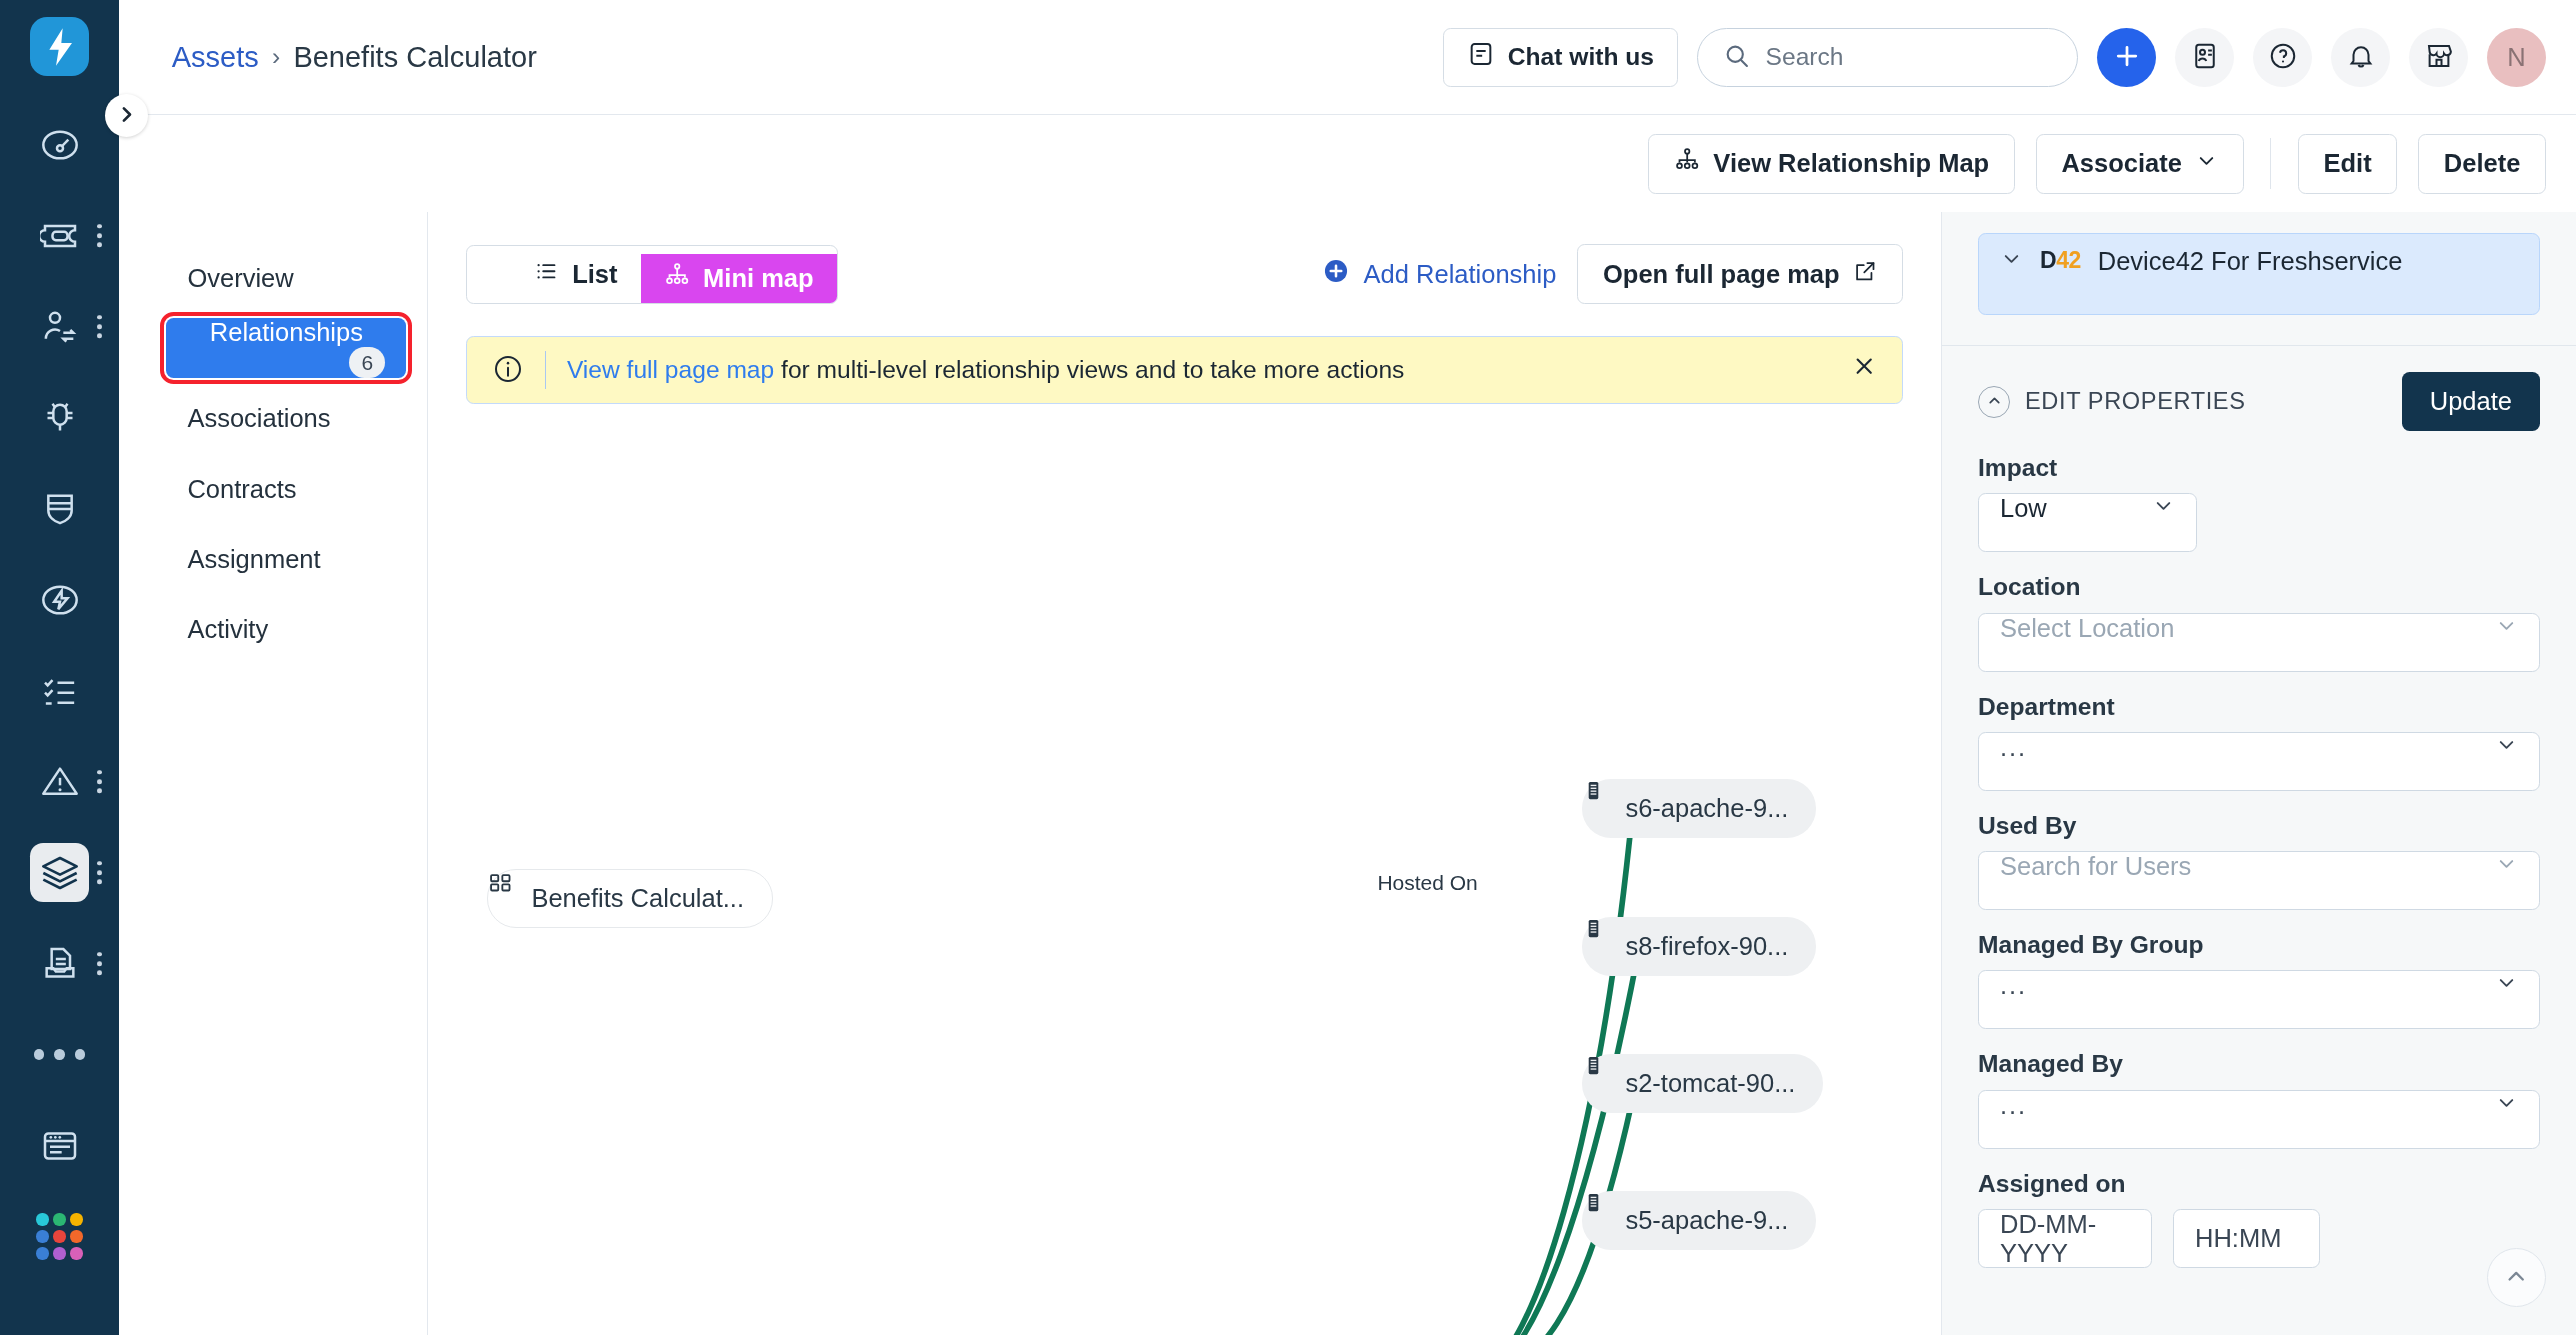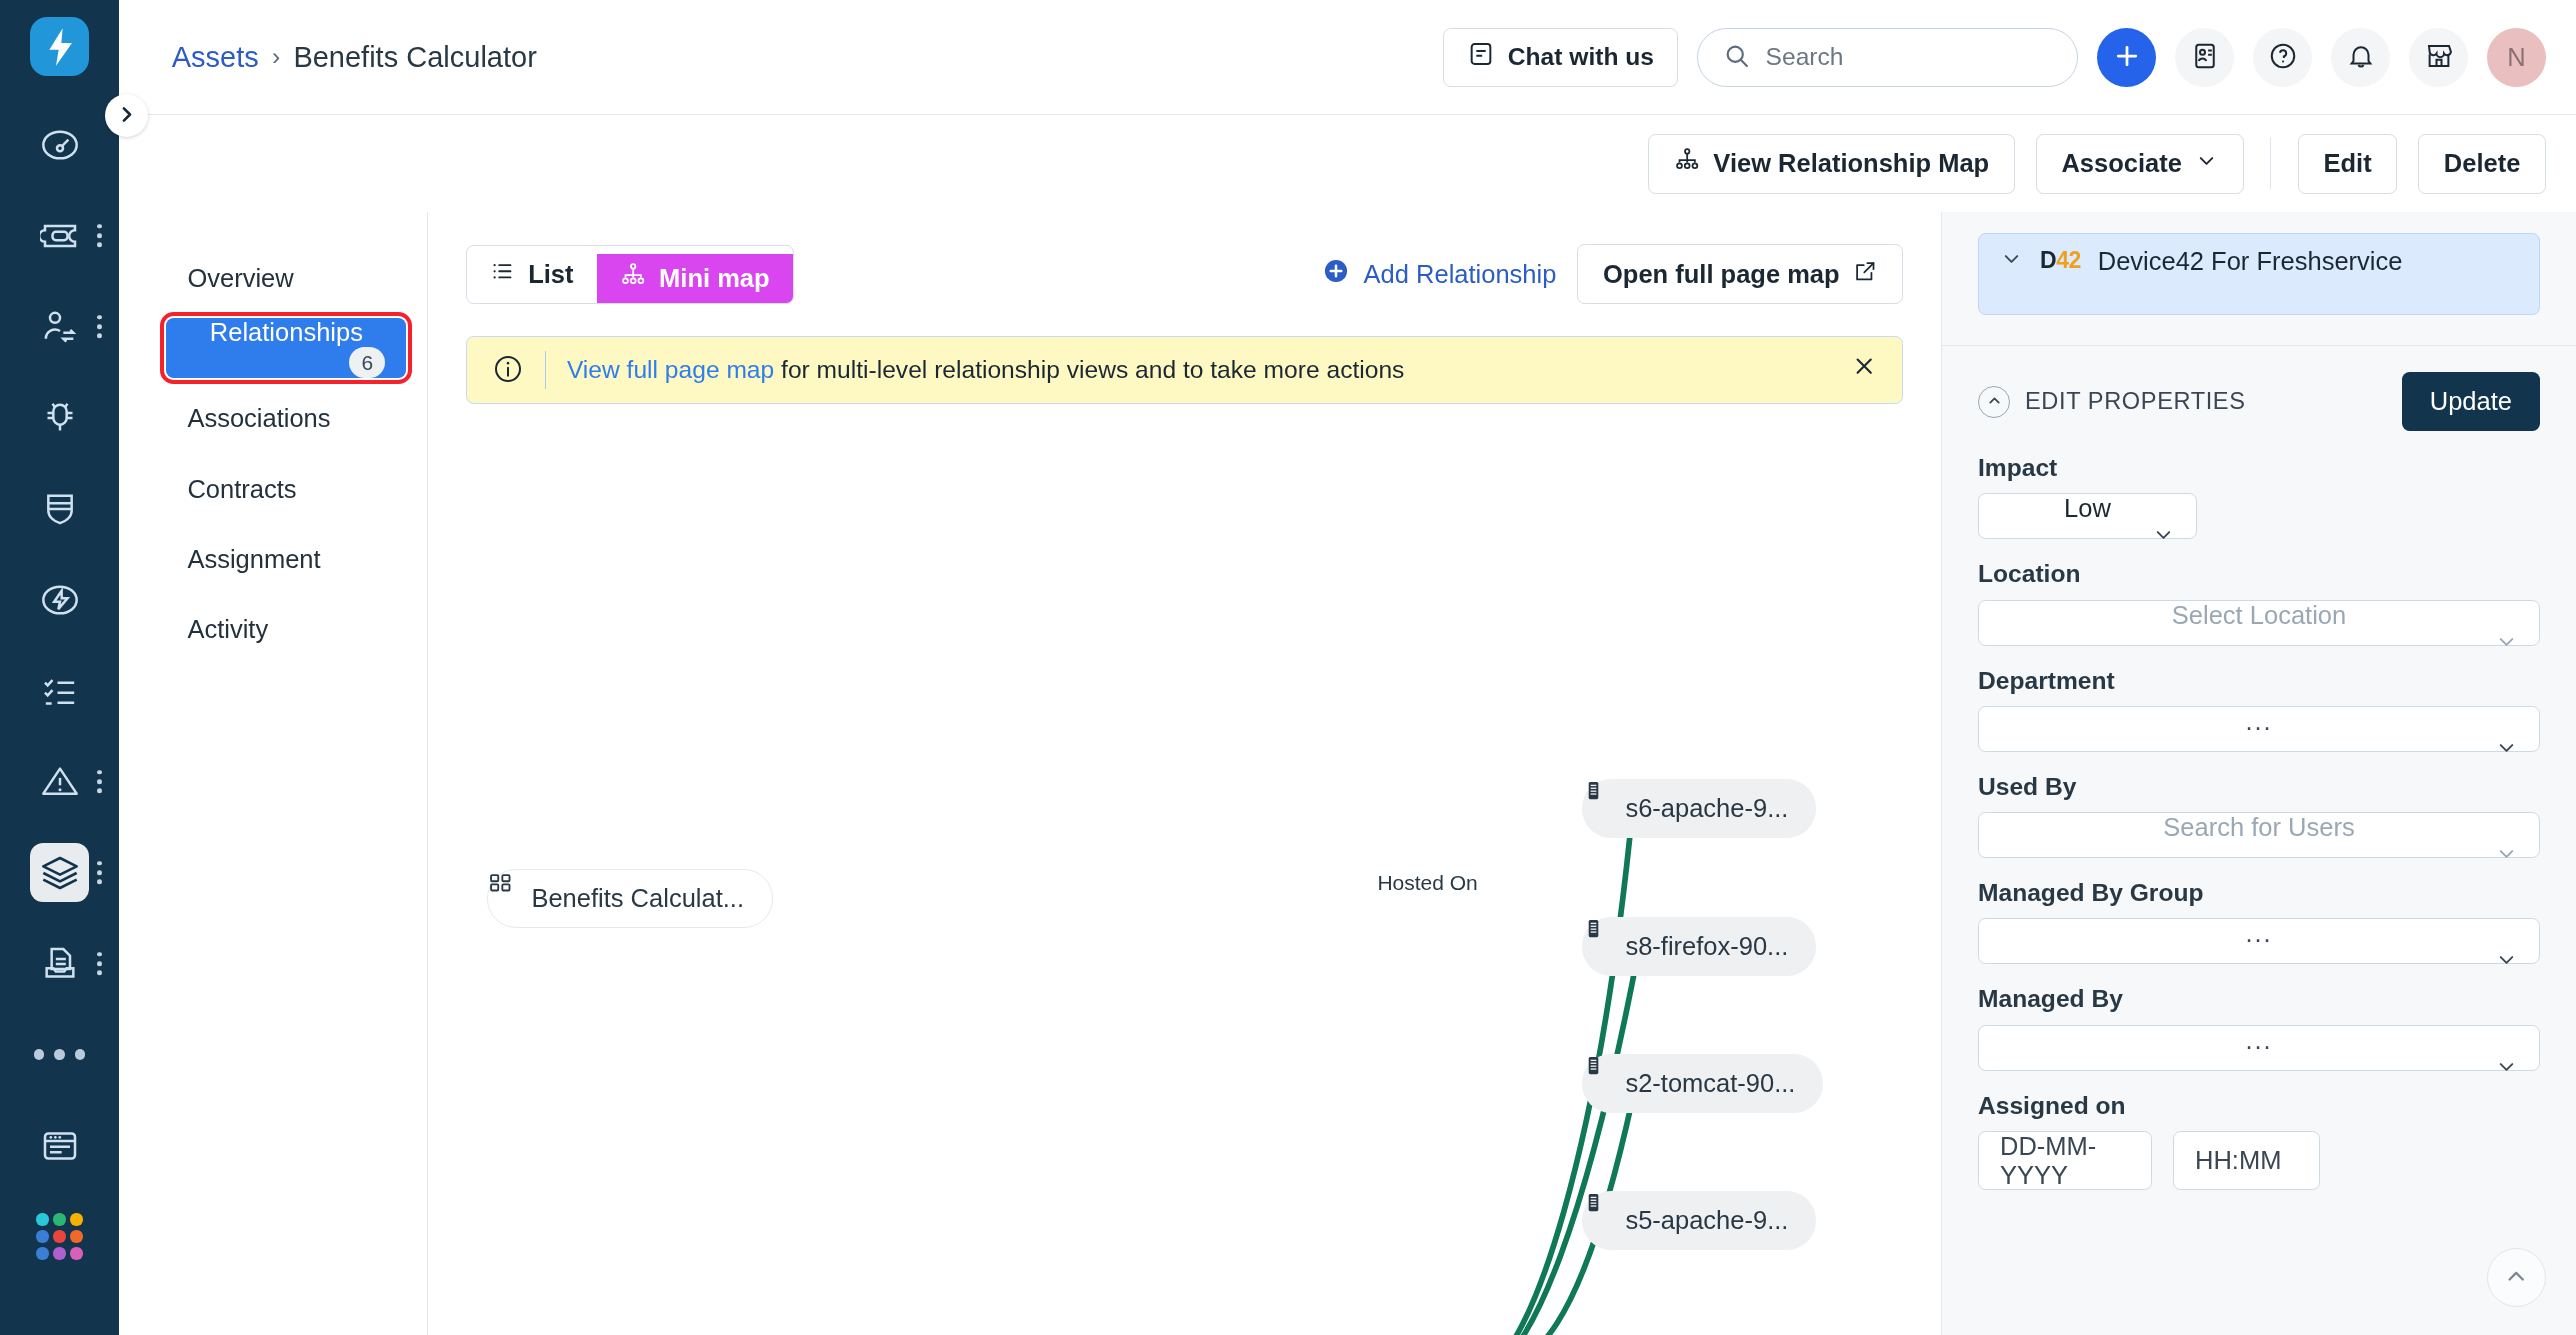--- a/index.html
+++ b/index.html
@@ -98,21 +98,21 @@
   .sn-item.active.highlight { outline: 4.7px solid #f5222d; outline-offset: 2.8px; }
   .sn-badge {
     margin-left: auto; min-width: 36px; height: 36px; border-radius: 18px; background: #eef1f4;
     color: #3a4654; font-size: 21px; display: flex; align-items: center; justify-content: center; padding: 0 10.4px;
   }
 
   
   .mappanel { flex: 1; min-width: 0; padding: 32px 38px 0 38px; background: #fff; position: relative; }
   .maptools { display: flex; align-items: center; }
   .seg {
-    display: flex; border: 0.9px solid #d5dde5; border-radius: 7.6px; overflow: hidden; height: 59px; background: #fff;
+    display: flex; border: 0.9px solid #d5dde5; border-radius: 7.6px; overflow: hidden; height: 59px; background: #fff; padding-left: 44px;
   }
   .seg-btn { display: flex; align-items: center; gap: 13.2px; padding: 0 23px; font-size: 25.5px; color: #1b2733; font-weight: bold; }
   .seg-btn.active { background: #d946ef; color: #fff; margin-top: 8px; }
   .maptools-right { margin-left: auto; display: flex; align-items: center; gap: 21px; }
   .add-rel { display: flex; align-items: center; gap: 13.2px; color: #2c5cc5; font-size: 25.5px; }
   .banner {
     margin-top: 32px; height: 68px; background: #fef9c3; border: 0.9px solid #c3dafb; border-radius: 7.6px;
     display: flex; align-items: center; padding: 0 24.6px; gap: 21px;
   }
   .banner .divider { width: 0.9px; height: 38px; background: #a9c8f2; }
@@ -149,22 +149,22 @@
   }
   .props-title { font-size: 23.6px; color: #3a4654; letter-spacing: 0.6px; }
   .update-btn {
     margin-left: auto; background: #12344d; color: #fff; border-radius: 7.6px;
     height: 59px; padding: 0 28px; display: flex; align-items: center; font-size: 25.5px;
   }
   .fields { padding: 13.2px 36px 0 36px; }
   .field { margin-bottom: 21px; }
   .field-label { font-size: 24.6px; color: #293845; font-weight: bold; margin-bottom: 11.3px; }
   .select {
-    height: 46px; background: #fff; border: 0.9px solid #cfd9e3; border-radius: 7.6px;
-    display: flex; align-items: center; padding: 0 21px; font-size: 25.5px; color: #1b2733; flex-direction: column;
+    height: 59px; background: #fff; border: 0.9px solid #cfd9e3; border-radius: 7.6px;
+    display: flex; align-items: flex-start; padding: 0 21px; font-size: 25.5px; color: #1b2733;
   }
   .select.narrow { width: 219px; }
   .select .val.ph { color: #9aa7b4; }
   .select .chev { margin-left: auto; }
   .select .val.dots { color: #3a4654; letter-spacing: 1.9px; }
   .datetime { display: flex; gap: 21px; }
   .datefield {
     height: 59px; background: #fff; border: 0.9px solid #cfd9e3; border-radius: 7.6px;
     display: flex; align-items: center; padding: 0 21px; font-size: 25.5px; color: #3a4654;
   }

